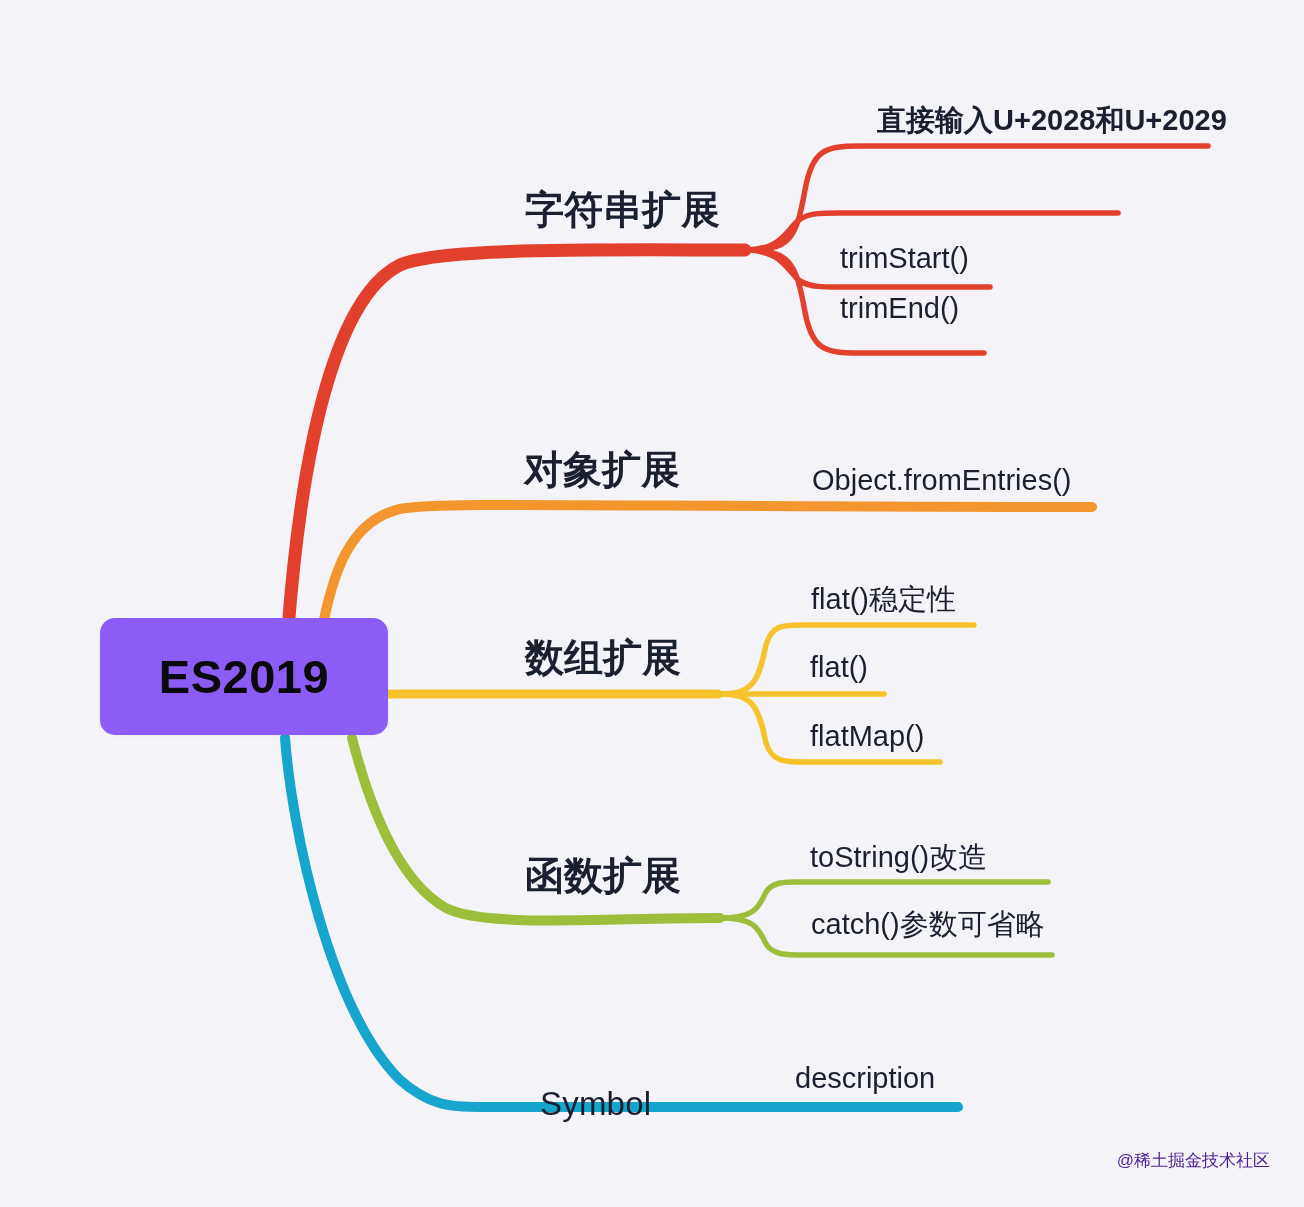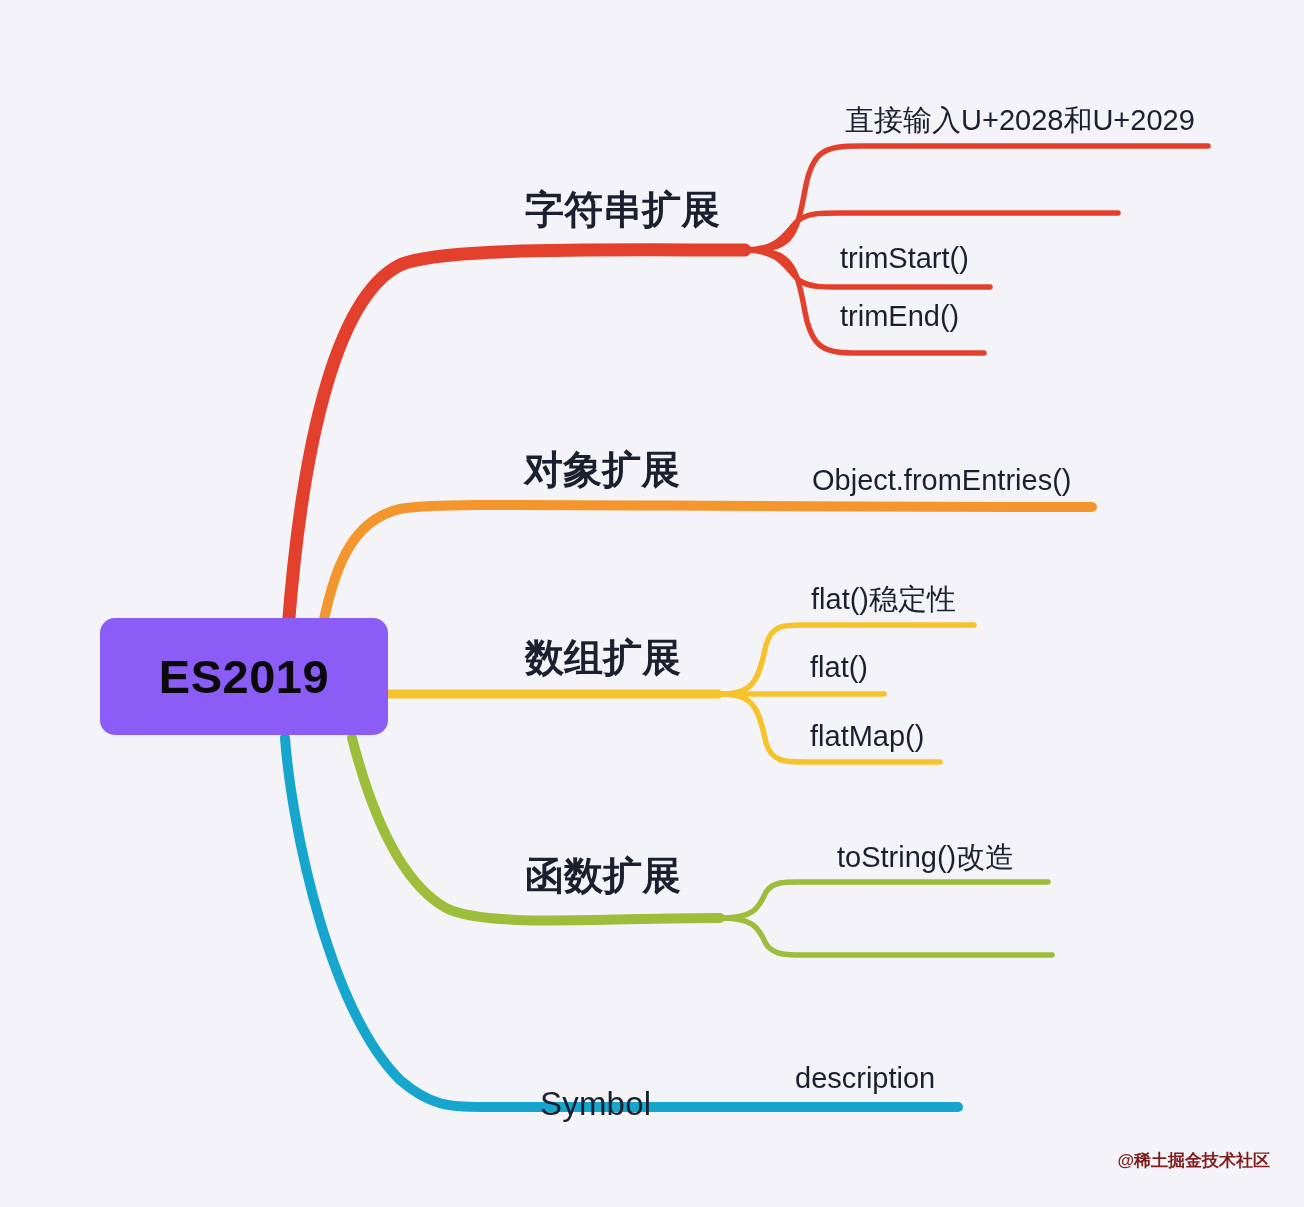--- a/index.html
+++ b/index.html
@@ -64,24 +64,23 @@
     font-weight: normal;
     color: #1b2030;
     white-space: nowrap;
     line-height: 1;
   }
   .watermark {
     position: absolute;
     right: 34px;
     bottom: 38px;
     font-size: 17px;
-    color: #7f1d1d;
+    color: #4c1d95;
     white-space: nowrap;
     line-height: 1;
-    font-weight: bold;
   }
 </style>
 </head>
 <body>
 
 <div id="canvas">
 
   <svg id="branches" viewBox="0 0 1304 1207">
 
     <path d="M 288 630 C 300 470 330 300 400 265 C 440 247 600 250 745 250" fill="none" stroke="#e2402d" stroke-width="13" stroke-linecap="round"></path>
@@ -111,29 +110,30 @@
   <div class="branch-label" style="left:525px; top:190px;">字符串扩展</div>
 
   <div class="branch-label" style="left:524px; top:450px;">对象扩展</div>
 
   <div class="branch-label" style="left:525px; top:638px;">数组扩展</div>
 
   <div class="branch-label" style="left:525px; top:856px;">函数扩展</div>
 
   <div class="branch-label light" style="left:540px; top:1047px;margin-top:40px;">Symbol</div>
 
-  <div class="leaf-label" style="left:845px; top:106px;">直接输入U+2028和U+2029</div>
+  <div class="leaf-label" style="left:877px; top:106px;font-weight:bold;">直接输入U+2028和U+2029</div>
   <div class="leaf-label" style="left:840px; top:244px;">trimStart()</div>
-  <div class="leaf-label" style="left:840px; top:302px;">trimEnd()</div>
+  <div class="leaf-label" style="left:840px; top:294px;">trimEnd()</div>
 
   <div class="leaf-label" style="left:812px; top:466px;">Object.fromEntries()</div>
 
   <div class="leaf-label" style="left:811px; top:585px;">flat()稳定性</div>
   <div class="leaf-label" style="left:810px; top:653px;">flat()</div>
   <div class="leaf-label" style="left:810px; top:722px;text-align:center;">flatMap()</div>
 
-  <div class="leaf-label" style="left:810px; top:843px;margin-left:27px;">toString()改造</div>
+  <div class="leaf-label" style="left:810px; top:843px;">toString()改造</div>
+  <div class="leaf-label" style="left:811px; top:910px;">catch()参数可省略</div>
 
   <div class="leaf-label" style="left:795px; top:1064px;">description</div>
 
   <div class="watermark">@稀土掘金技术社区</div>
 
 </div>
 
 </body></html>

